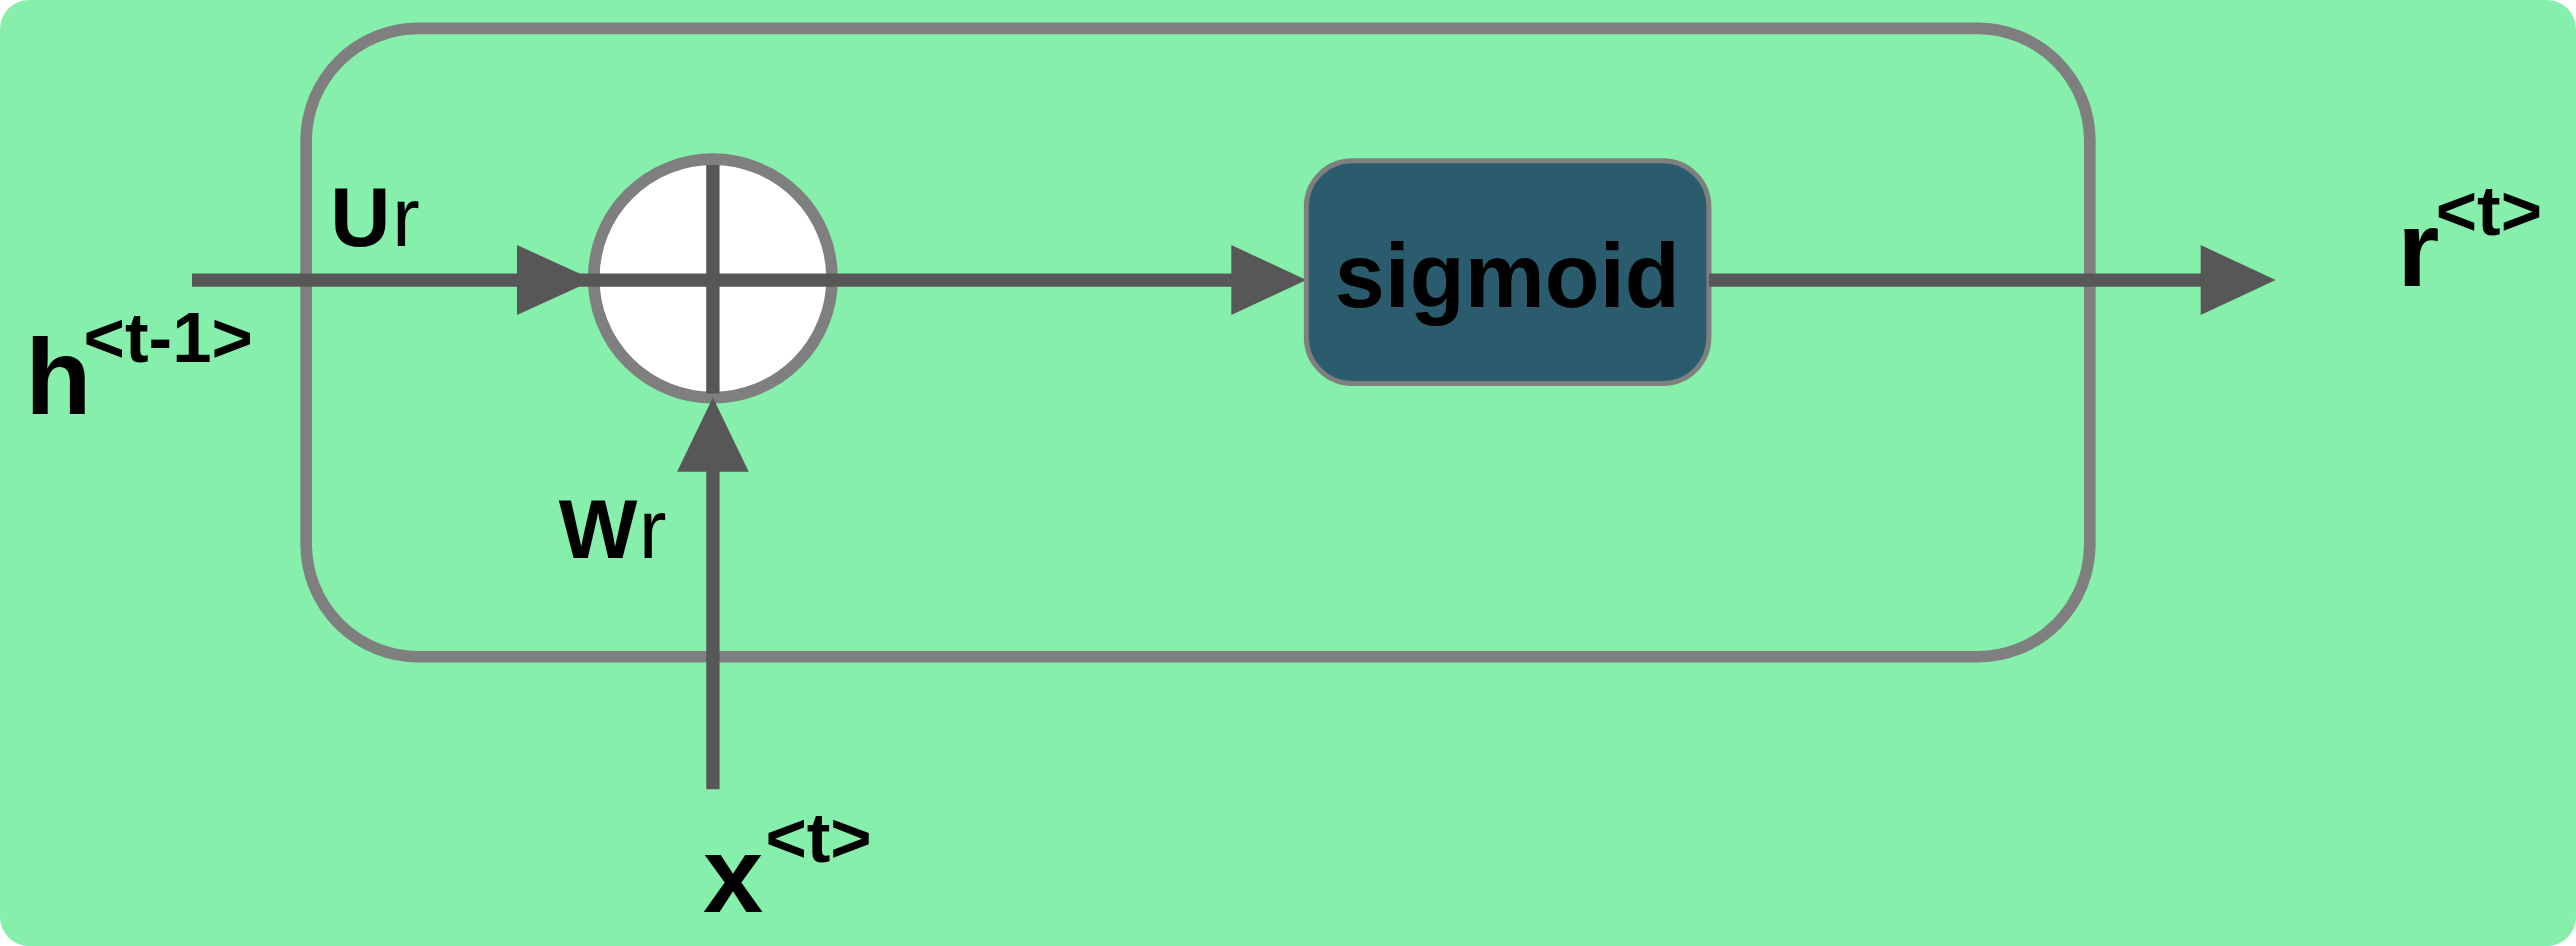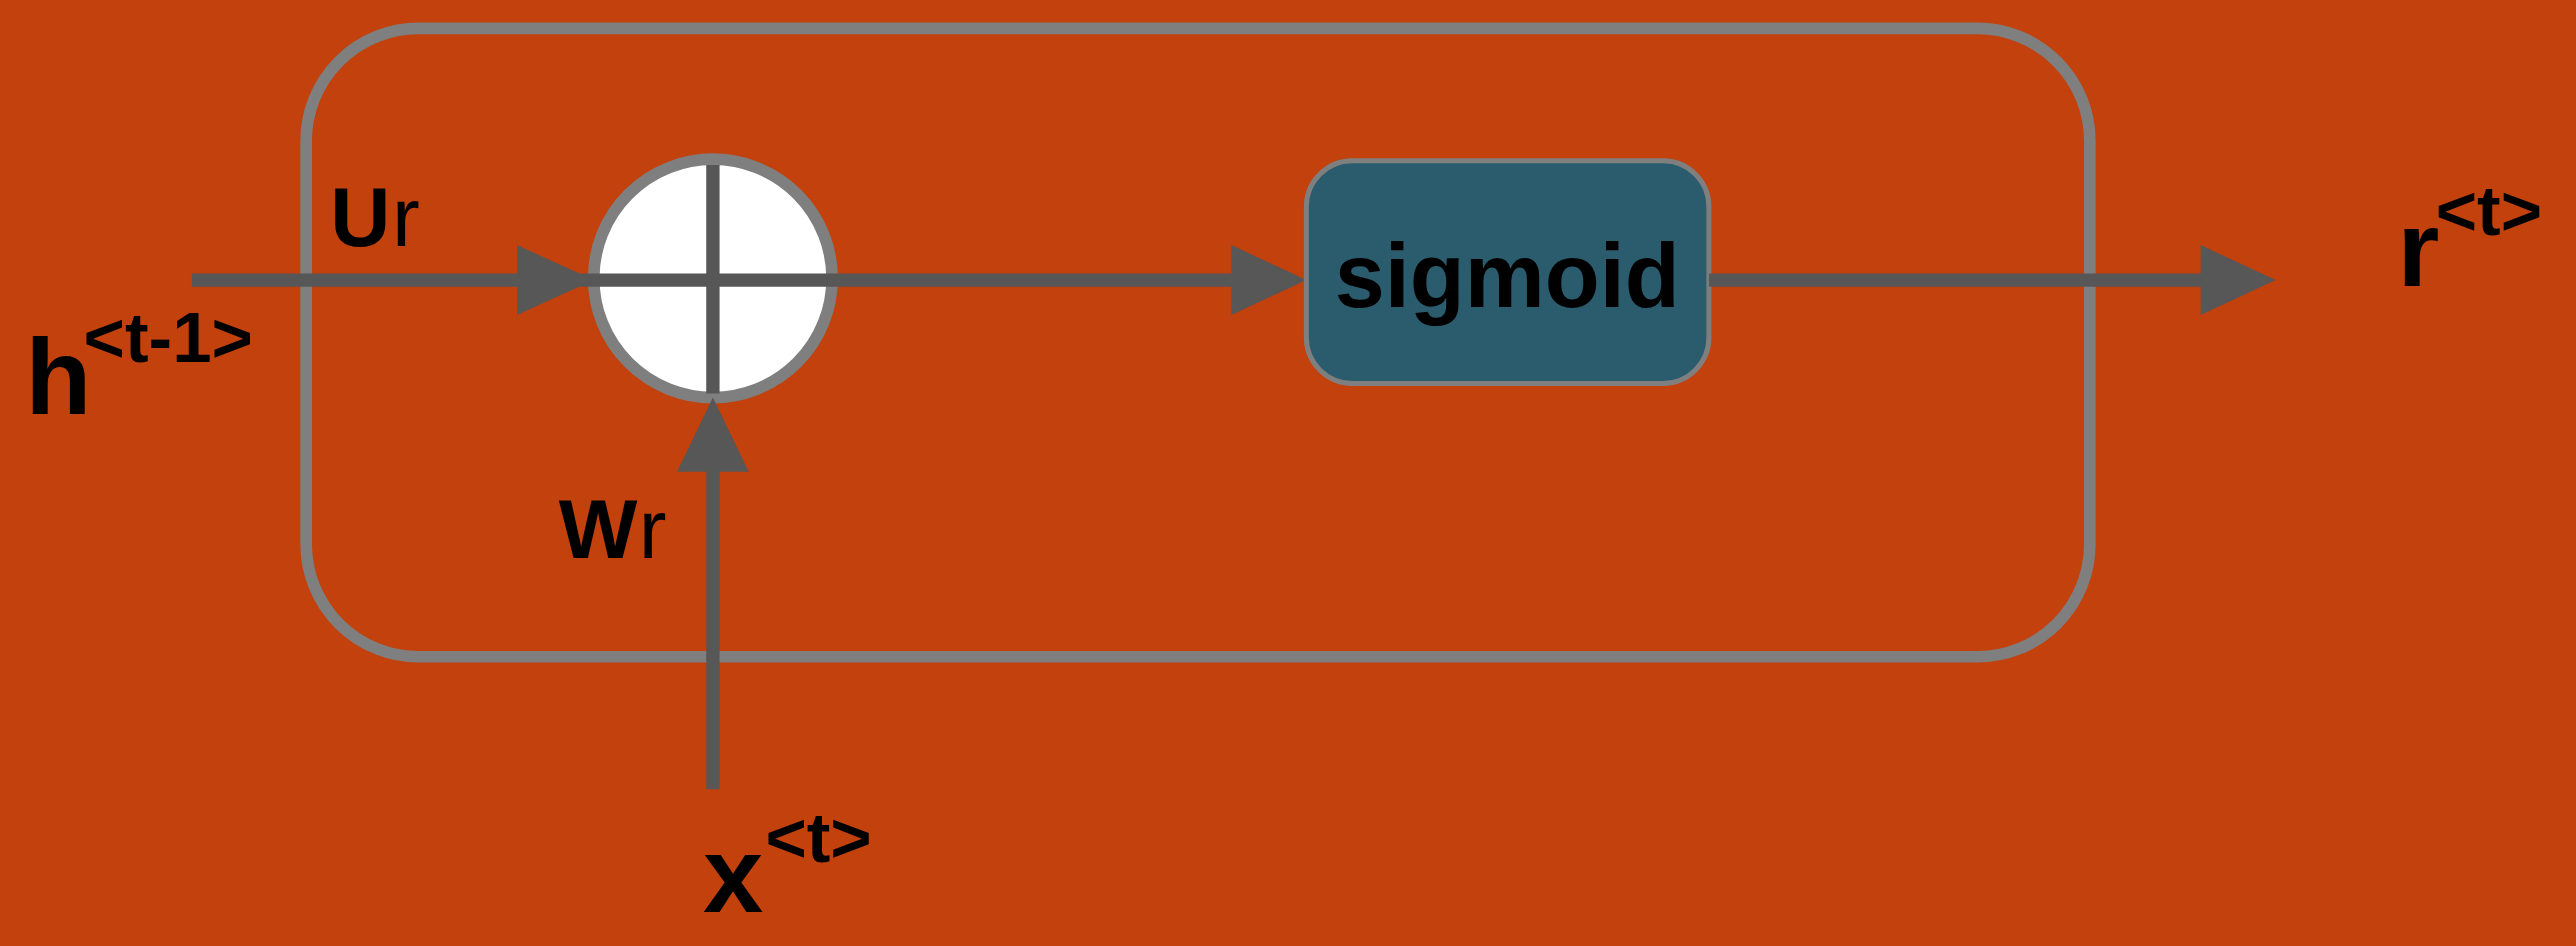--- a/index.html
+++ b/index.html
@@ -4,22 +4,23 @@
 <style>
   html, body {
     margin: 0;
     padding: 0;
     background: #ffffff;
   }
   #stage {
     position: relative;
     width: 2576px;
     height: 946px;
-    background: #c2410c;
+    background: #86efac;
     overflow: hidden;
+    border-radius: 29px;
   }
   svg { display: block; }
   .boundary {
     fill: none;
     stroke: #7f7f7f;
     stroke-width: 14;
   }
   .sum-fill { fill: #ffffff; }
   .flow {
     stroke: #575757;

